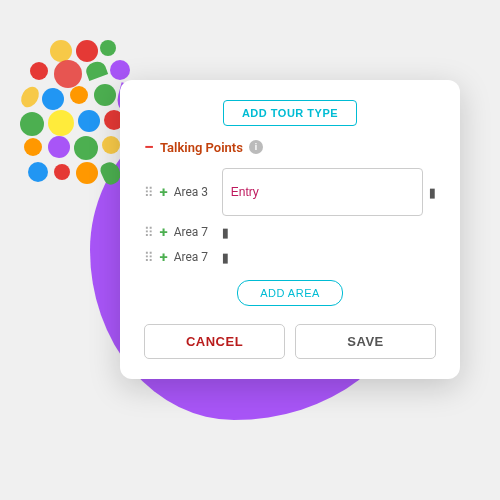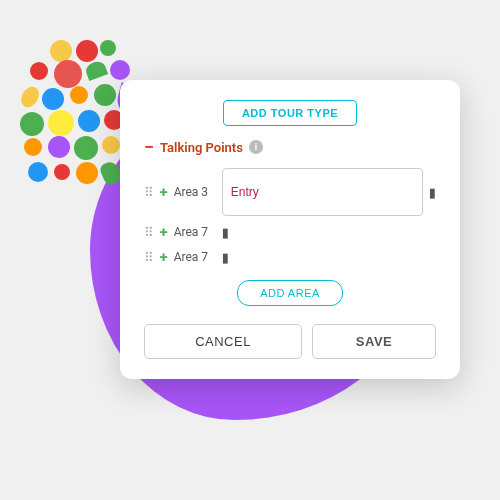--- a/index.html
+++ b/index.html
@@ -173,25 +173,25 @@
       display: flex;
       justify-content: space-between;
       margin-top: 18px;
       gap: 10px;
     }
 
     .cancel-btn {
       flex: 1;
       border: 1.5px solid #ccc;
       background: white;
-      color: #404040;
-      padding: 9px 17px;
+      color: #b91c1c;
+      padding: 9px 0;
       border-radius: 5px;
       font-size: 13px;
-      font-weight: 400;
+      font-weight: 700;
       letter-spacing: 0.5px;
       cursor: pointer;
     }
 
     .save-btn {
       flex: 1;
       border: 1.5px solid #ccc;
       background: white;
       color: #555;
       padding: 9px 0;

